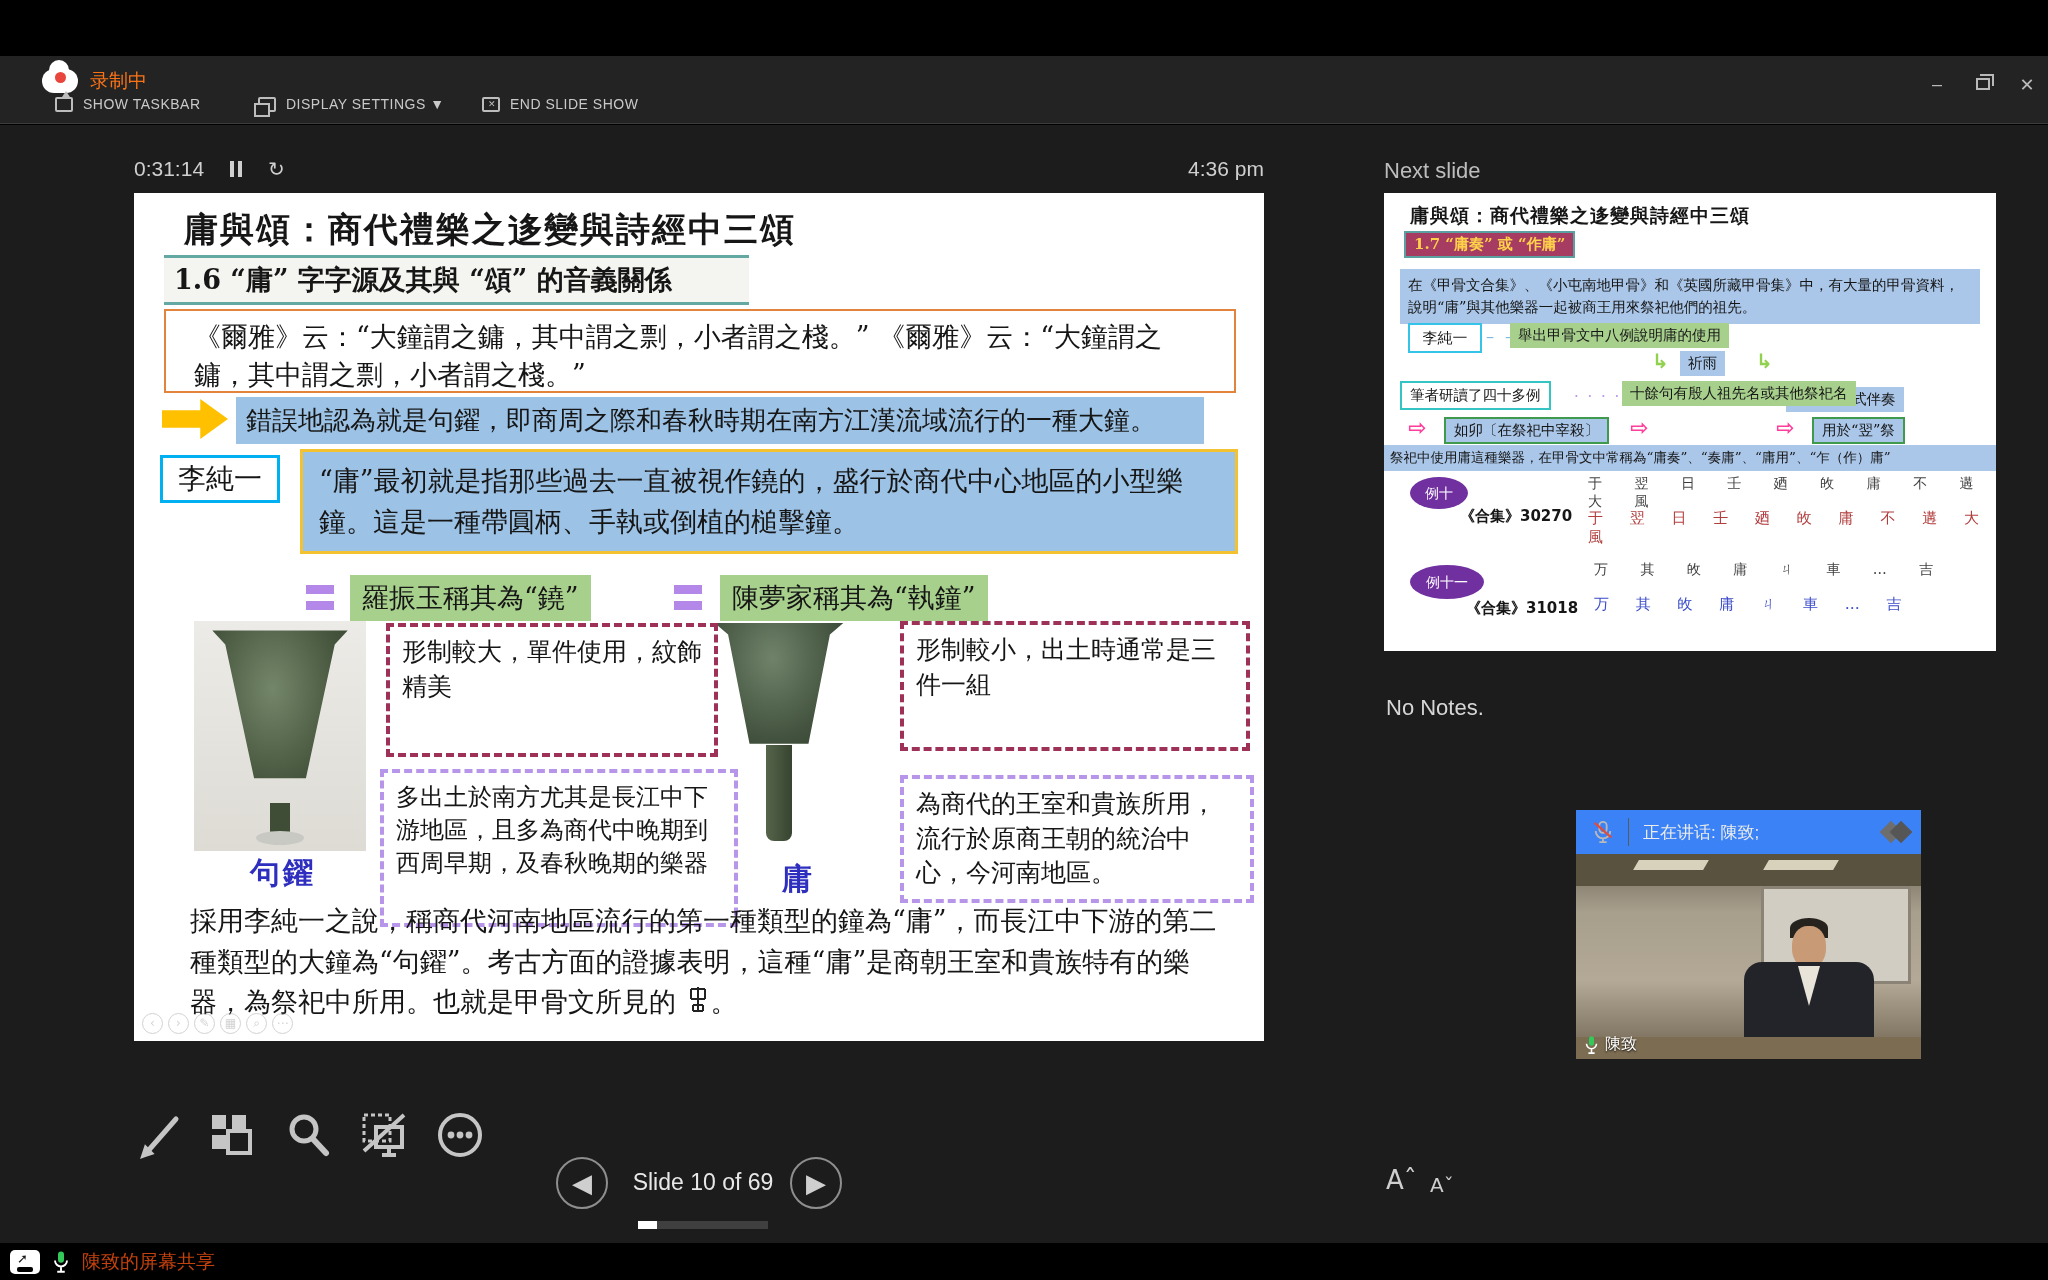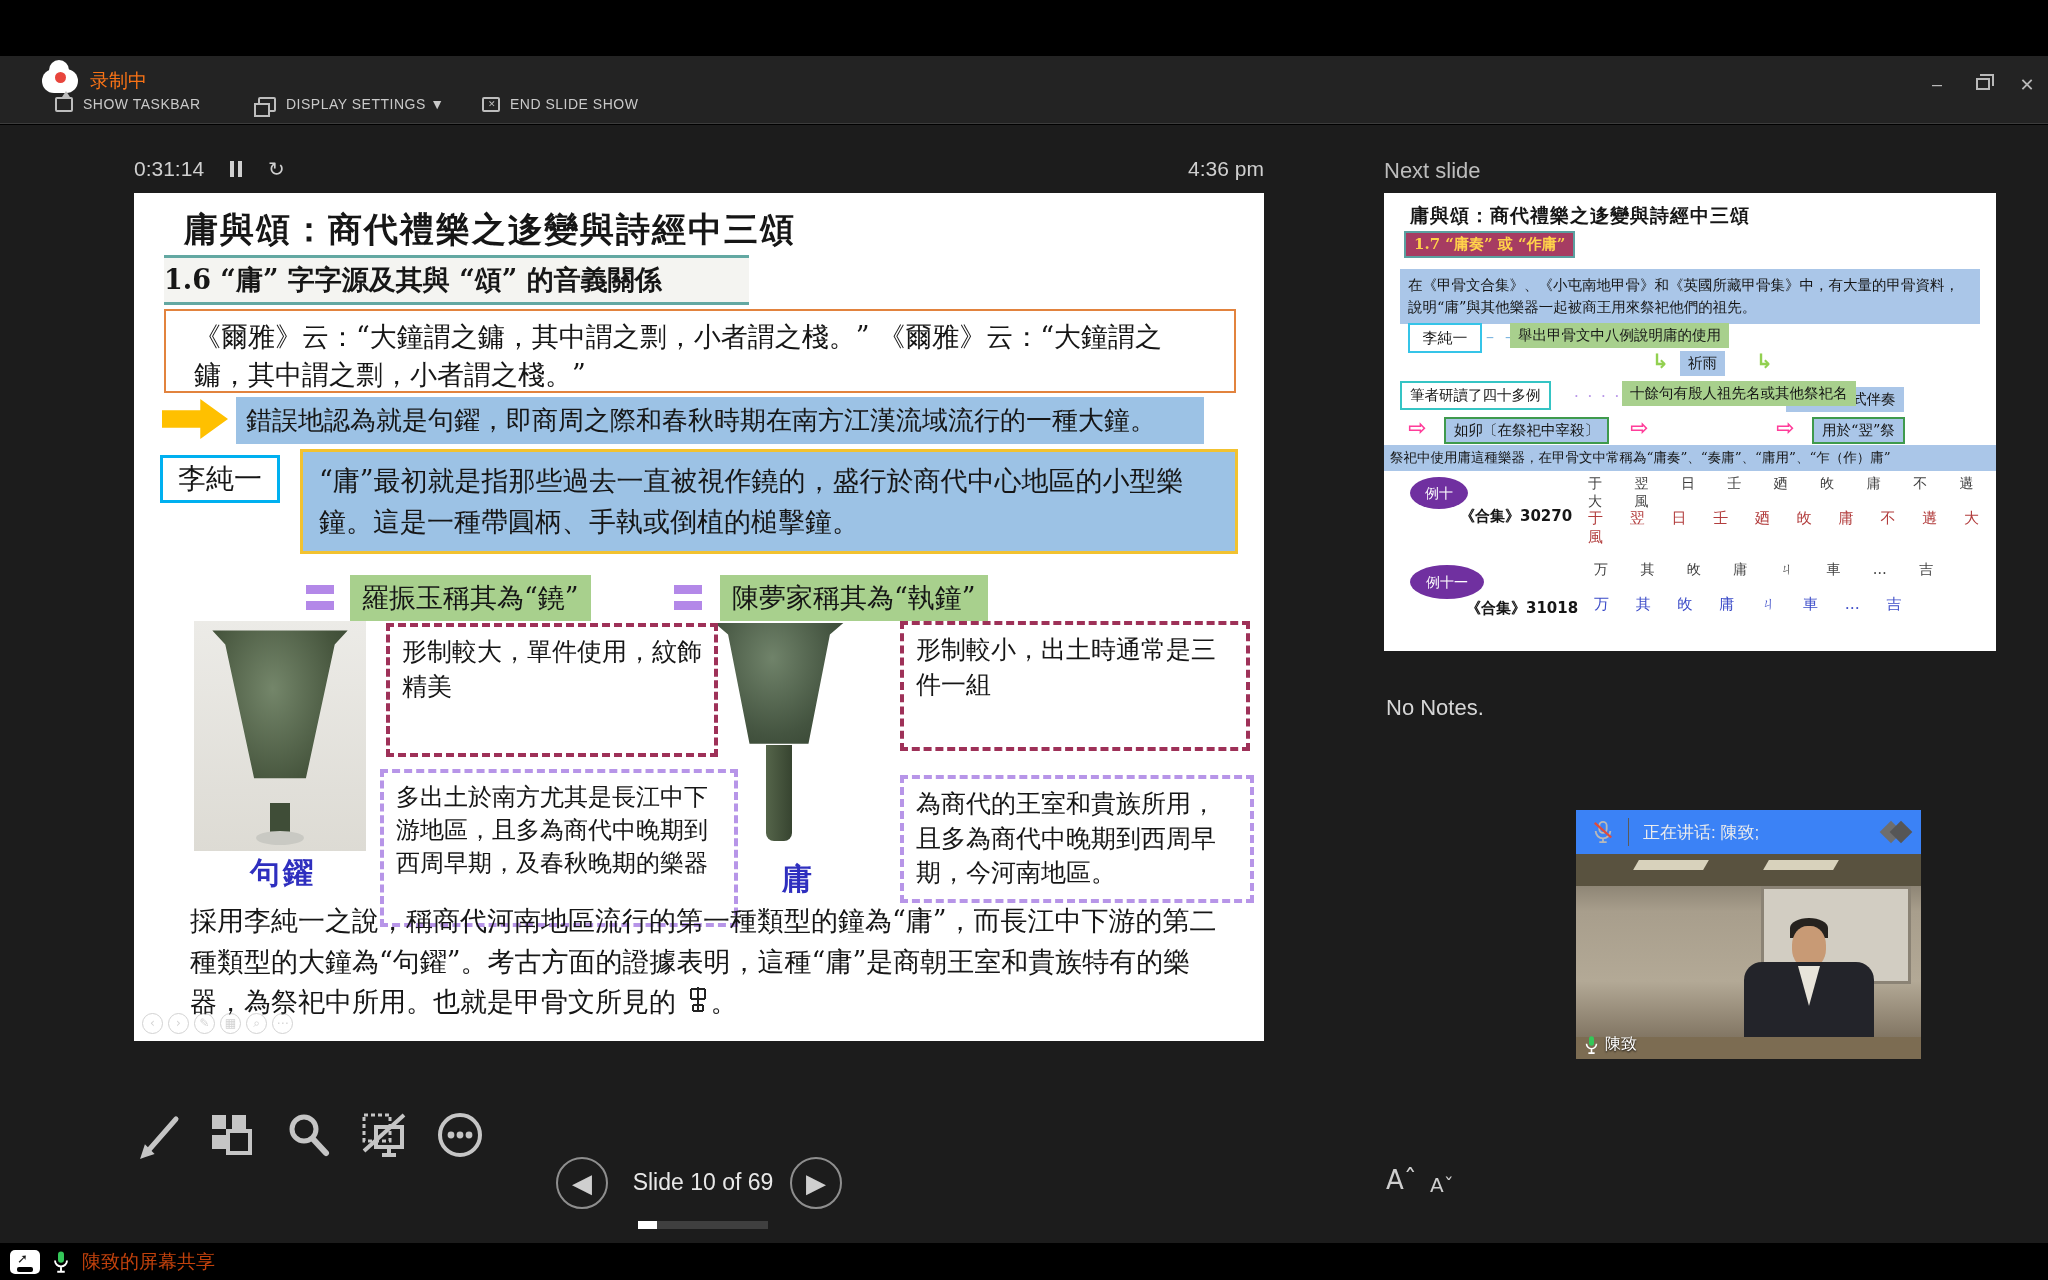--- a/index.html
+++ b/index.html
@@ -38,21 +38,21 @@
   .pause-ico i { width:4px; height:16px; background:#cfcfcf; display:block; }
   .restart-ico { color:#cfcfcf; font-size:20px; }
   .clock { position:absolute; left:1140px; top:32px; width:124px; text-align:right; color:#cfcfcf; font-size:21px; }
 
   
   .slide { position:absolute; left:134px; top:68px; width:1130px; height:848px; background:#fff;
     color:#161616; font-family:"DejaVu Serif","Liberation Serif",serif; }
   .sl-title { position:absolute; left:50px; top:14px; font-size:34px; font-weight:bold; letter-spacing:2px; }
   .sl-section { position:absolute; left:30px; top:62px; width:585px; height:50px; background:#f4f4f1;
     border-top:3px solid #63a8a2; border-bottom:3px solid #63a8a2;
-    font-size:27px; font-weight:bold; line-height:44px; }
+    font-size:27px; font-weight:bold; line-height:44px; padding-left:10px; }
   .sl-quote { position:absolute; left:30px; top:116px; width:1072px; height:84px;
     border:2px solid #e2833e; padding:7px 28px; font-size:27px; line-height:1.4; }
   .block-arrow { position:absolute; left:28px; top:206px; width:66px; height:40px; background:#ffc000;
     clip-path:polygon(0 28%,58% 28%,58% 0,100% 50%,58% 100%,58% 72%,0 72%); }
   .note-bar { position:absolute; left:102px; top:204px; width:968px; background:#9cc2e5;
     padding:6px 10px; font-size:26px; }
   .li-box { position:absolute; left:26px; top:262px; width:120px; height:48px; border:3px solid #00b0f0;
     font-size:28px; text-align:center; line-height:42px; background:#fff; }
   .li-quote { position:absolute; left:166px; top:256px; width:938px; background:#9cc2e5;
     border:3px solid #f2c230; padding:9px 16px; font-size:27px; line-height:1.5; }
@@ -234,21 +234,21 @@
         <div class="bell-body" style="left:8px; top:4px; width:134px; height:130px;
              background:radial-gradient(ellipse at 45% 30%, #70836a, #445440 60%, #2f3d2b);
              clip-path:polygon(2% 3%, 98% 3%, 88% 12%, 72% 96%, 28% 96%, 12% 12%);"></div>
         <div class="bell-body" style="left:62px; top:130px; width:26px; height:96px;
              background:linear-gradient(90deg,#55654a,#374430); border-radius:0 0 8px 8px;"></div>
       </div>
 
       <div class="dash-box dash-maroon" style="left:252px; top:430px; width:332px; height:134px;">形制較大，單件使用，紋飾精美</div>
       <div class="dash-box dash-purple" style="left:246px; top:576px; width:358px; height:158px; font-size:24px;">多出土於南方尤其是長江中下游地區，且多為商代中晚期到西周早期，及春秋晚期的樂器</div>
       <div class="dash-box dash-maroon" style="left:766px; top:428px; width:350px; height:130px;">形制較小，出土時通常是三件一組</div>
-      <div class="dash-box dash-purple" style="left:766px; top:582px; width:354px; height:128px; font-size:25px;">為商代的王室和貴族所用，且多為商代中晚期到西周早期，今河南地區。</div>
+      <div class="dash-box dash-purple" style="left:766px; top:582px; width:354px; height:128px; font-size:25px;">為商代的王室和貴族所用，流行於原商王朝的統治中心，今河南地區。</div>
 
       <div class="lbl-blue" style="left:116px; top:660px;">句鑃</div>
       <div class="lbl-blue" style="left:648px; top:666px;">庸</div>
 
       <div class="sl-conclusion">
         <span>採用李純一之說，稱商代河南地區流行的第一種類型的鐘為“庸”，而長江中下游的第二種類型的大鐘為“句鑃”。考古方面的證據表明，這種“庸”是商朝王室和貴族特有的樂器，為祭祀中所用。也就是甲骨文所見的</span>
         <svg class="oracle-svg" width="26" height="30" viewBox="0 0 26 30">
           <g stroke="#222" stroke-width="2" fill="none">
             <path d="M6 4 h14 M6 4 v10 M20 4 v10 M6 14 h14"></path>
             <path d="M13 2 v24 M8 20 h10 M8 26 h10 M8 20 v6 M18 20 v6"></path>

